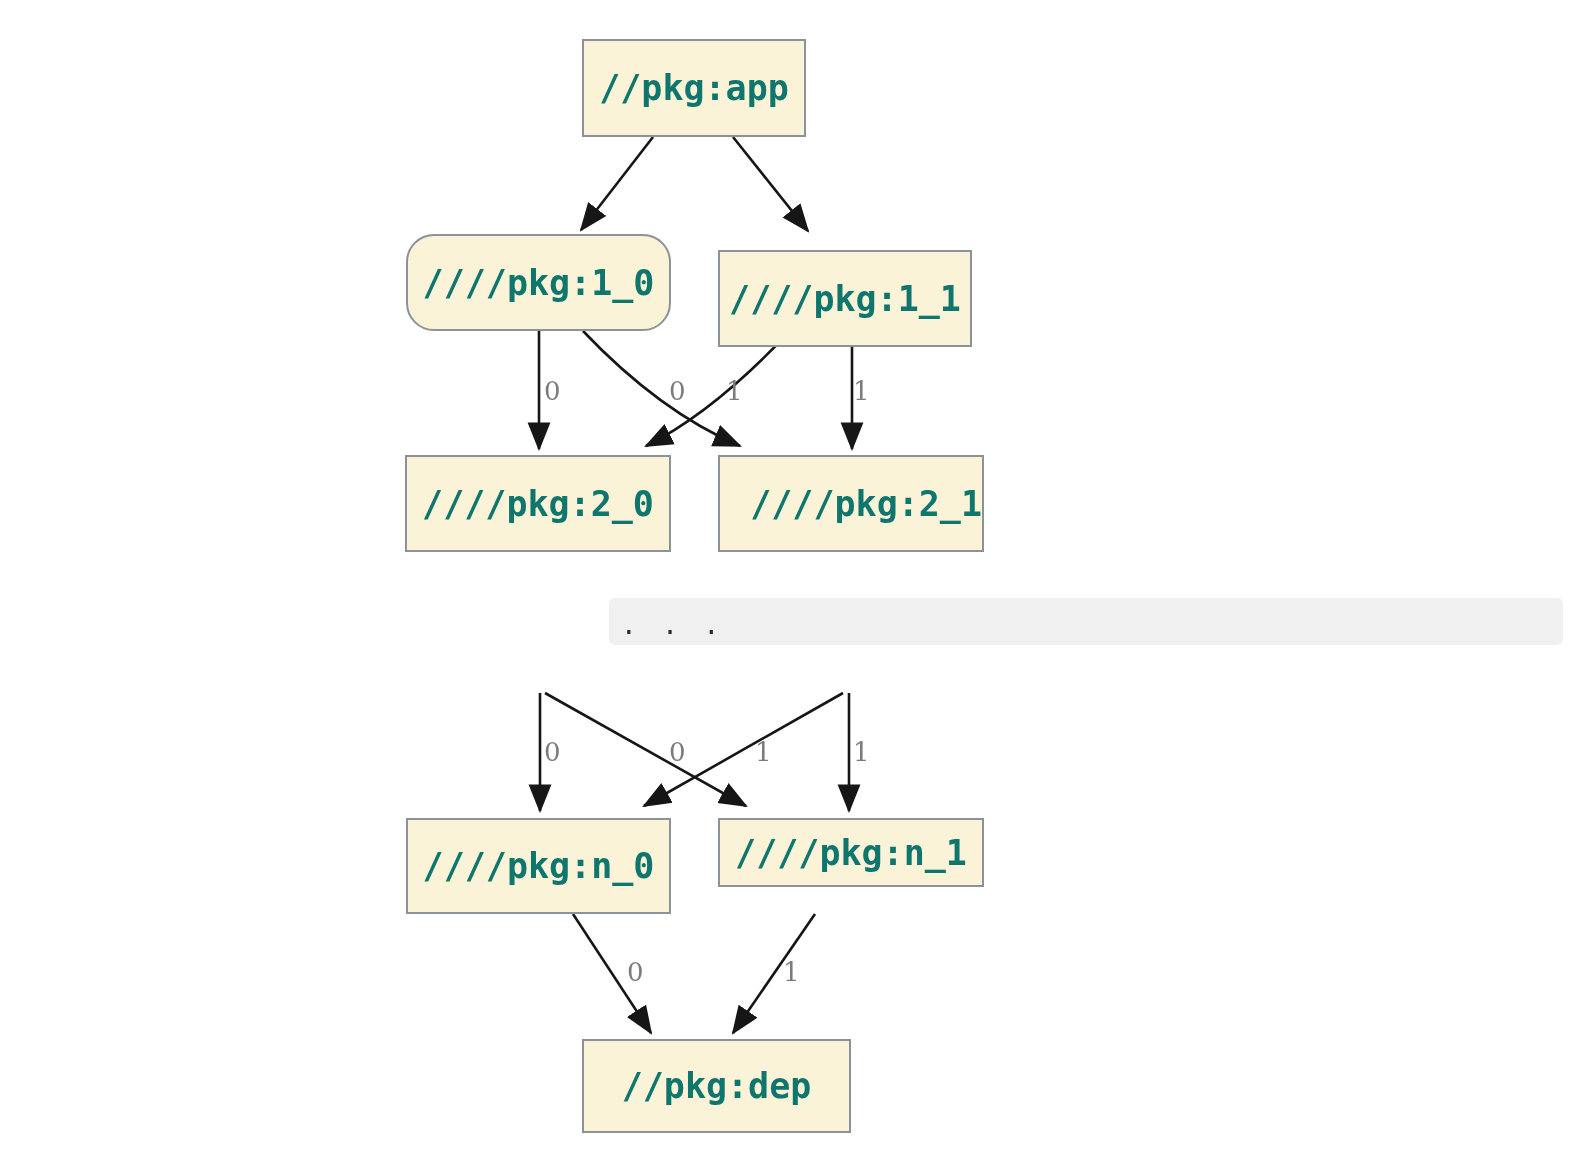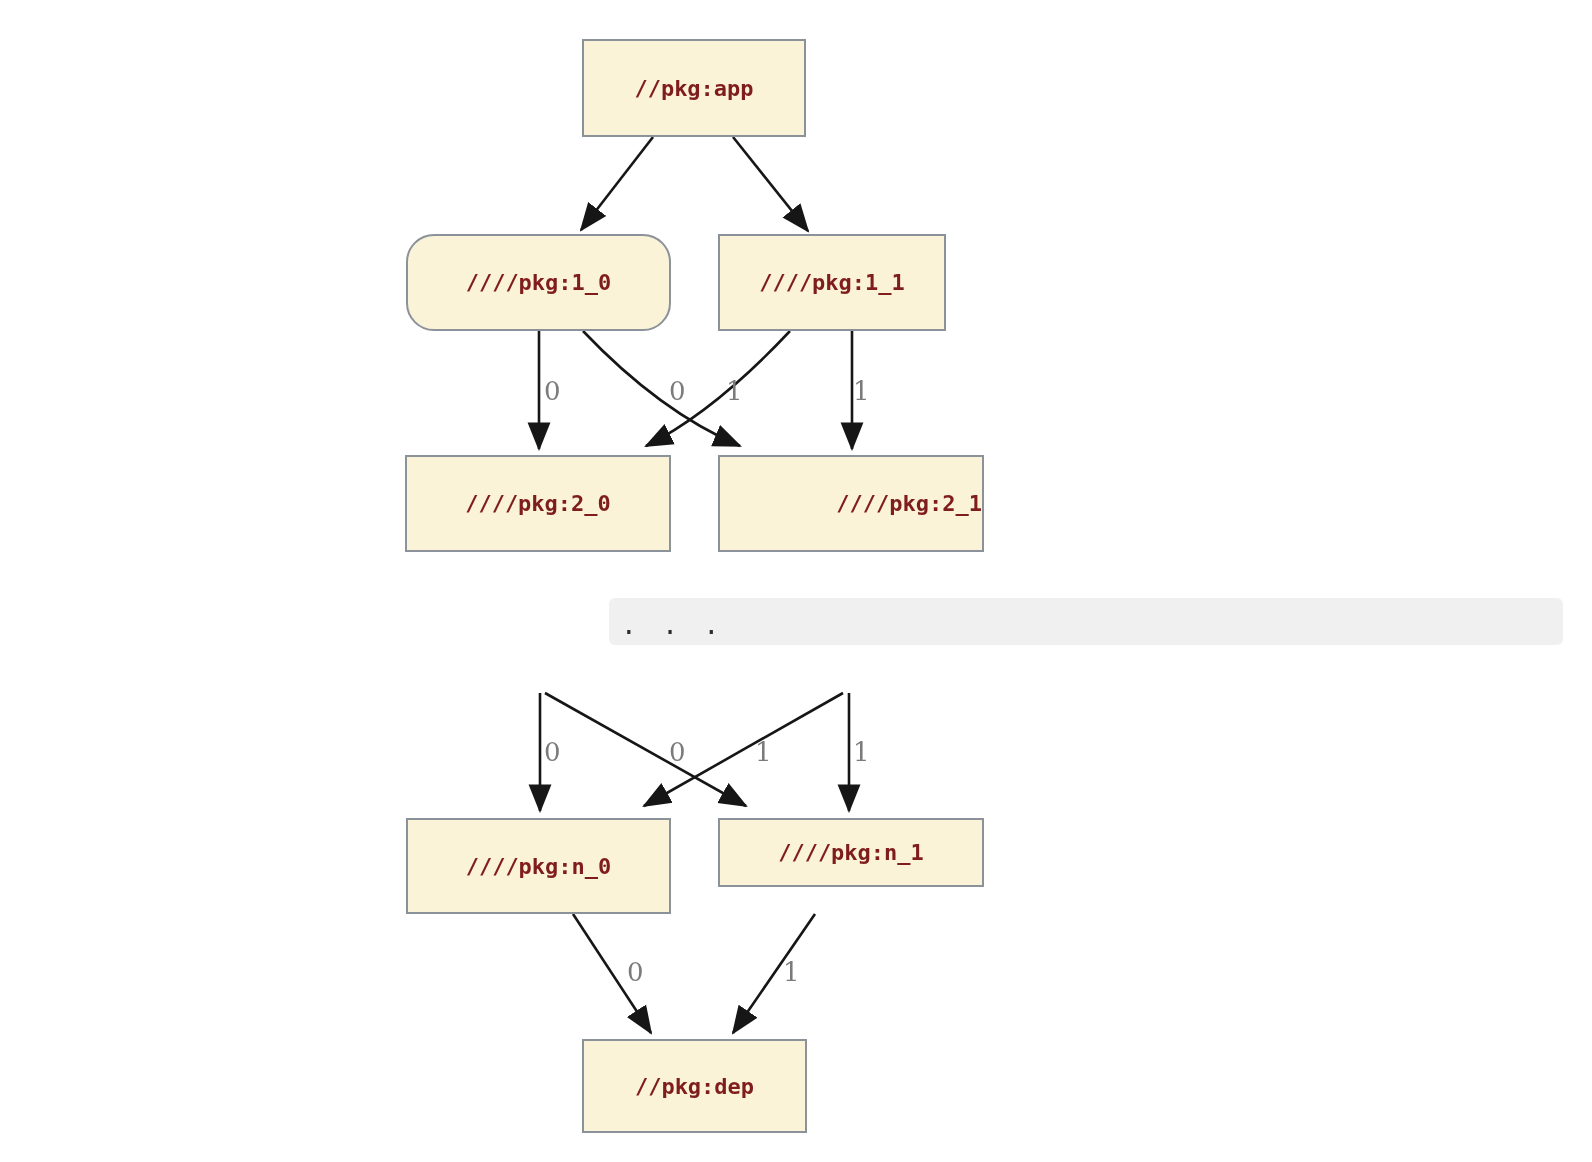--- a/index.html
+++ b/index.html
@@ -20,32 +20,32 @@
   .node {
     position: absolute;
     box-sizing: border-box;
     background: #fbf3d8;
     border: 2px solid #8b9299;
     display: flex;
     align-items: center;
     justify-content: center;
     font-family: "DejaVu Sans Mono", monospace;
     font-weight: 700;
-    font-size: 22px;
-    color: #7f1d1d;
+    font-size: 35px;
+    color: #0f766e;
     white-space: nowrap;
   }
   .node-app  { left: 582px; top: 39px;   width: 224px; height: 98px; }
   .node-1_0  { left: 406px; top: 234px;  width: 265px; height: 97px; border-radius: 28px; }
-  .node-1_1  { left: 718px; top: 234px;  width: 228px; height: 97px; }
+  .node-1_1  { left: 718px; top: 250px;  width: 254px; height: 97px; }
   .node-2_0  { left: 405px; top: 455px;  width: 266px; height: 97px; }
   .node-2_1  { left: 718px; top: 455px;  width: 266px; height: 97px; justify-content: flex-end; }
   .node-n_0  { left: 406px; top: 818px;  width: 265px; height: 96px; }
   .node-n_1  { left: 718px; top: 818px;  width: 266px; height: 69px; }
-  .node-dep  { left: 582px; top: 1039px; width: 225px; height: 94px; }
+  .node-dep  { left: 582px; top: 1039px; width: 269px; height: 94px; }
   .band {
     position: absolute;
     left: 609px; top: 598px;
     width: 954px; height: 47px;
     background: #f0f0f0;
     border-radius: 6px;
   }
   .band-dots {
     position: absolute;
     left: 12px; top: 8px;

